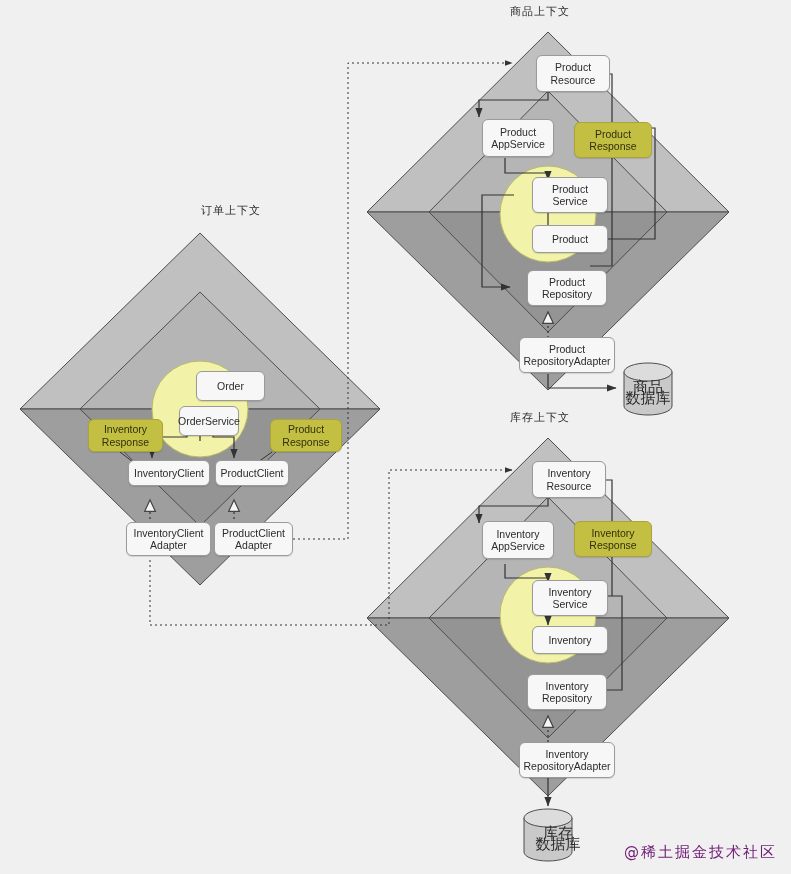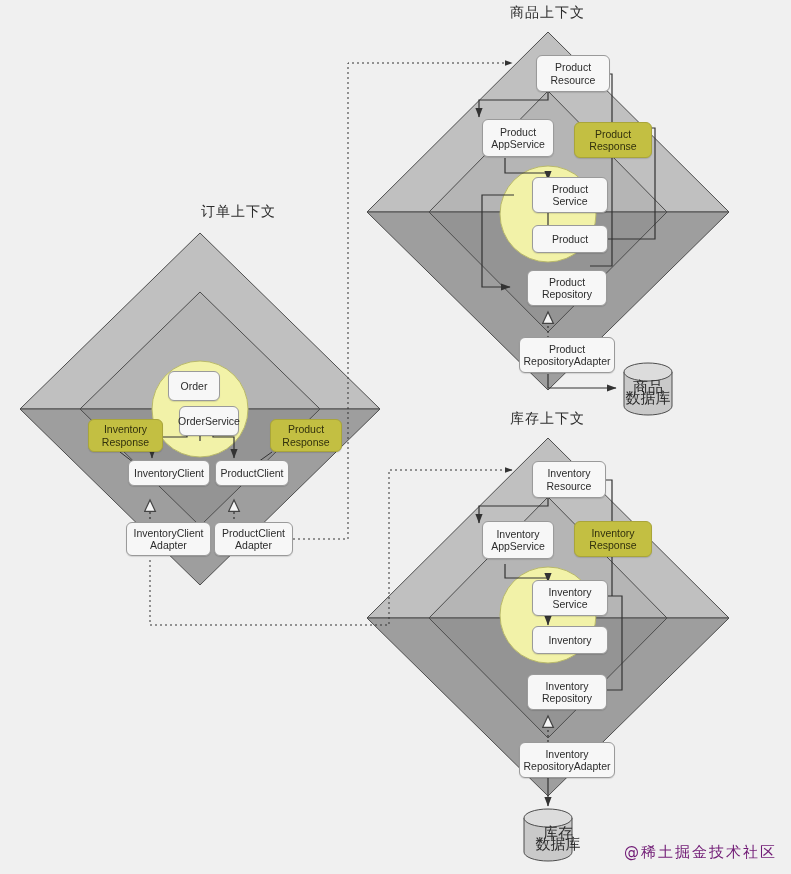--- a/index.html
+++ b/index.html
@@ -9,21 +9,21 @@
     background:#f0f0f0;
     font-family:"Liberation Sans","DejaVu Sans",sans-serif;
     overflow:hidden;
     position:relative;
   }
   #stage{position:absolute;left:0;top:0;width:791px;height:874px;}
   svg.layer{position:absolute;left:0;top:0;width:791px;height:874px;}
 
   .ctx-title{
     position:absolute;
-    font-size:14px;
+    font-size:11px;
     color:#2b2b2b;
     letter-spacing:1px;
     white-space:nowrap;
     font-family:"DejaVu Sans","Liberation Sans",sans-serif;
   }
 
   .node{
     position:absolute;
     box-sizing:border-box;
     border:1px solid #9a9a9a;
@@ -164,21 +164,21 @@
       <path d="M590,480 L612,480 L612,596"></path>
       <path d="M548,742 L548,716" stroke-dasharray="2,3" marker-end="url(#hollowtri)"></path>
       <path d="M548,778 L548,806" marker-end="url(#arrow)"></path>
     </g>
   </svg>
 
   <div class="ctx-title" style="left:162px;top:203px;margin-left:39px;">订单上下文</div>
   <div class="ctx-title" style="left:510px;top:4px;">商品上下文</div>
   <div class="ctx-title" style="left:510px;top:410px;">库存上下文</div>
 
-  <div class="node" style="left:150px;top:371px;width:52px;height:30px;">Order</div>
+  <div class="node" style="left:178px;top:371px;width:69px;height:30px;">Order</div>
   <div class="node" style="left:161px;top:406px;width:60px;height:30px;">OrderService</div>
   <div class="node resp" style="left:70px;top:419px;width:75px;height:33px;">Inventory
 Response</div>
   <div class="node resp" style="left:252px;top:419px;width:72px;height:33px;">Product
 Response</div>
   <div class="node" style="left:110px;top:460px;width:82px;height:26px;">InventoryClient</div>
   <div class="node" style="left:197px;top:460px;width:74px;height:26px;">ProductClient</div>
   <div class="node" style="left:108px;top:522px;width:85px;height:34px;">InventoryClient
 Adapter</div>
   <div class="node" style="left:196px;top:522px;width:79px;height:34px;">ProductClient

